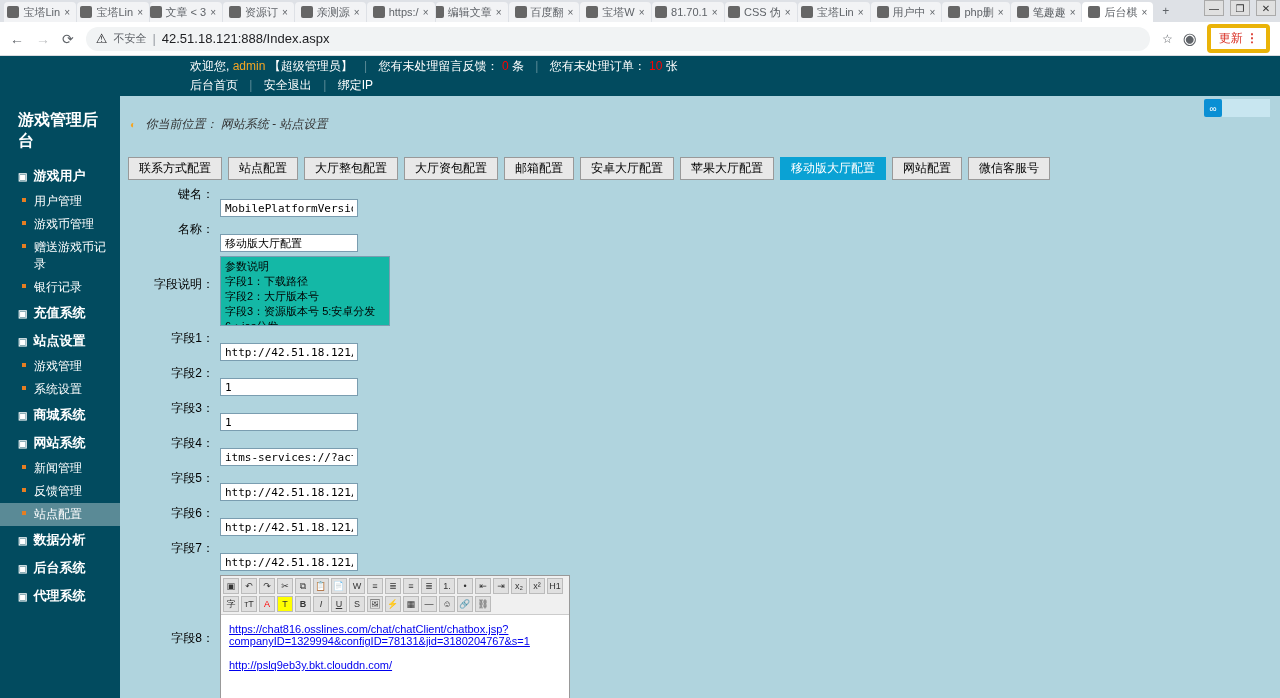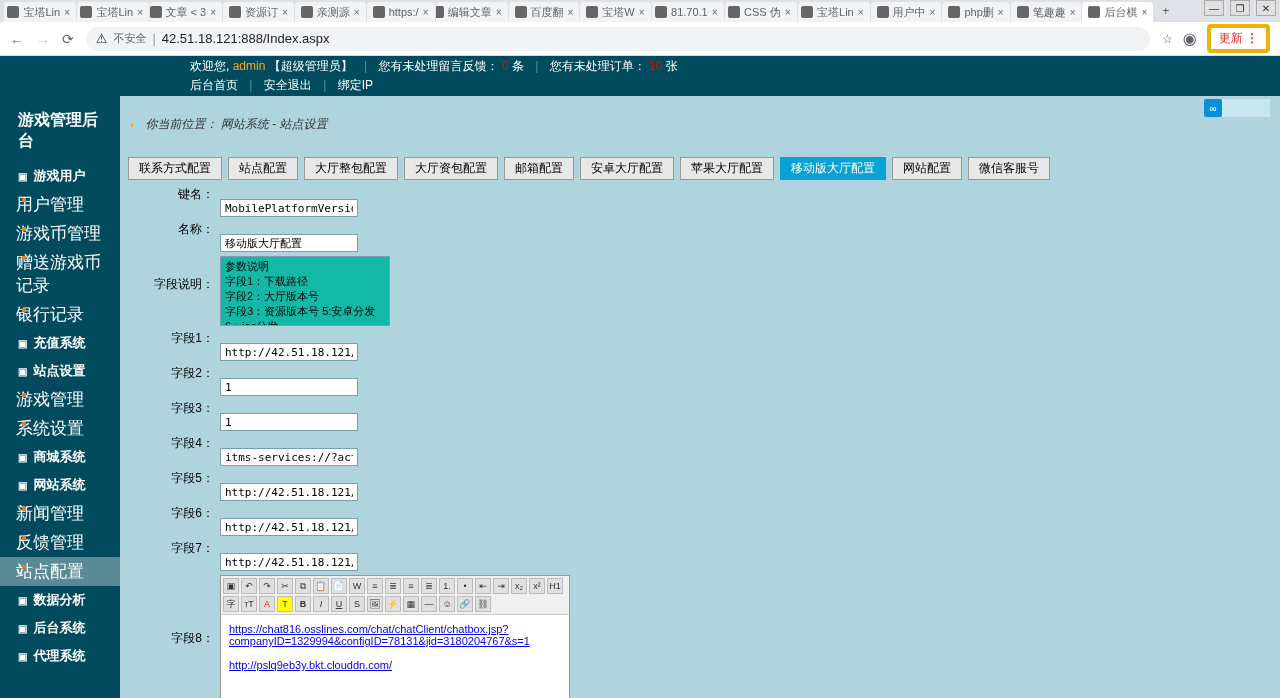--- a/index.html
+++ b/index.html
@@ -26,21 +26,21 @@
 .welcome-user { color: #f5a623; }
 .header-sep { margin: 0 8px; color: #5a8a96; }
 .header-num { color: #f00; }
 
 
 .app-body { display: flex; height: calc(100% - 56px); }
 .sidebar { width: 120px; background: #024b5f; color: #fff; padding-top: 0; }
 .logo { padding: 14px 10px 10px 18px; font-size: 16px; font-weight: bold; }
 .side-group { padding: 5px 10px 5px 18px; font-size: 13px; font-weight: bold; cursor: pointer; }
 .side-group::before { content: "▣"; margin-right: 6px; font-size: 10px; }
-.side-item { padding: 3px 10px 3px 16px; font-size: 17px; cursor: pointer; position: relative; }
+.side-item { padding: 3px 10px 3px 34px; font-size: 12px; cursor: pointer; position: relative; }
 .side-item::before { content: ""; position: absolute; left: 22px; top: 8px; width: 4px; height: 4px; background: #e67e22; }
 .side-item.active { background: #5a8a96; }
 
 
 .content { flex: 1; background: #b0d4de; overflow: auto; }
 .breadcrumb { background: #b0d4de; padding: 20px 10px; font-size: 12px; color: #333; position: relative; font-style: italic; }
 .bc-bullet { color: #f5a623; margin-right: 6px; font-size: 10px; }
 .bc-ext { position: absolute; right: 10px; top: 3px; }
 .bc-ext-icon { background: #0a8fd4; color: #fff; width: 18px; height: 18px; display: inline-flex; align-items: center; justify-content: center; font-size: 10px; border-radius: 2px; }
 .bc-ext-blank { display: inline-block; width: 48px; height: 18px; background: #c8e6f0; vertical-align: top; }

